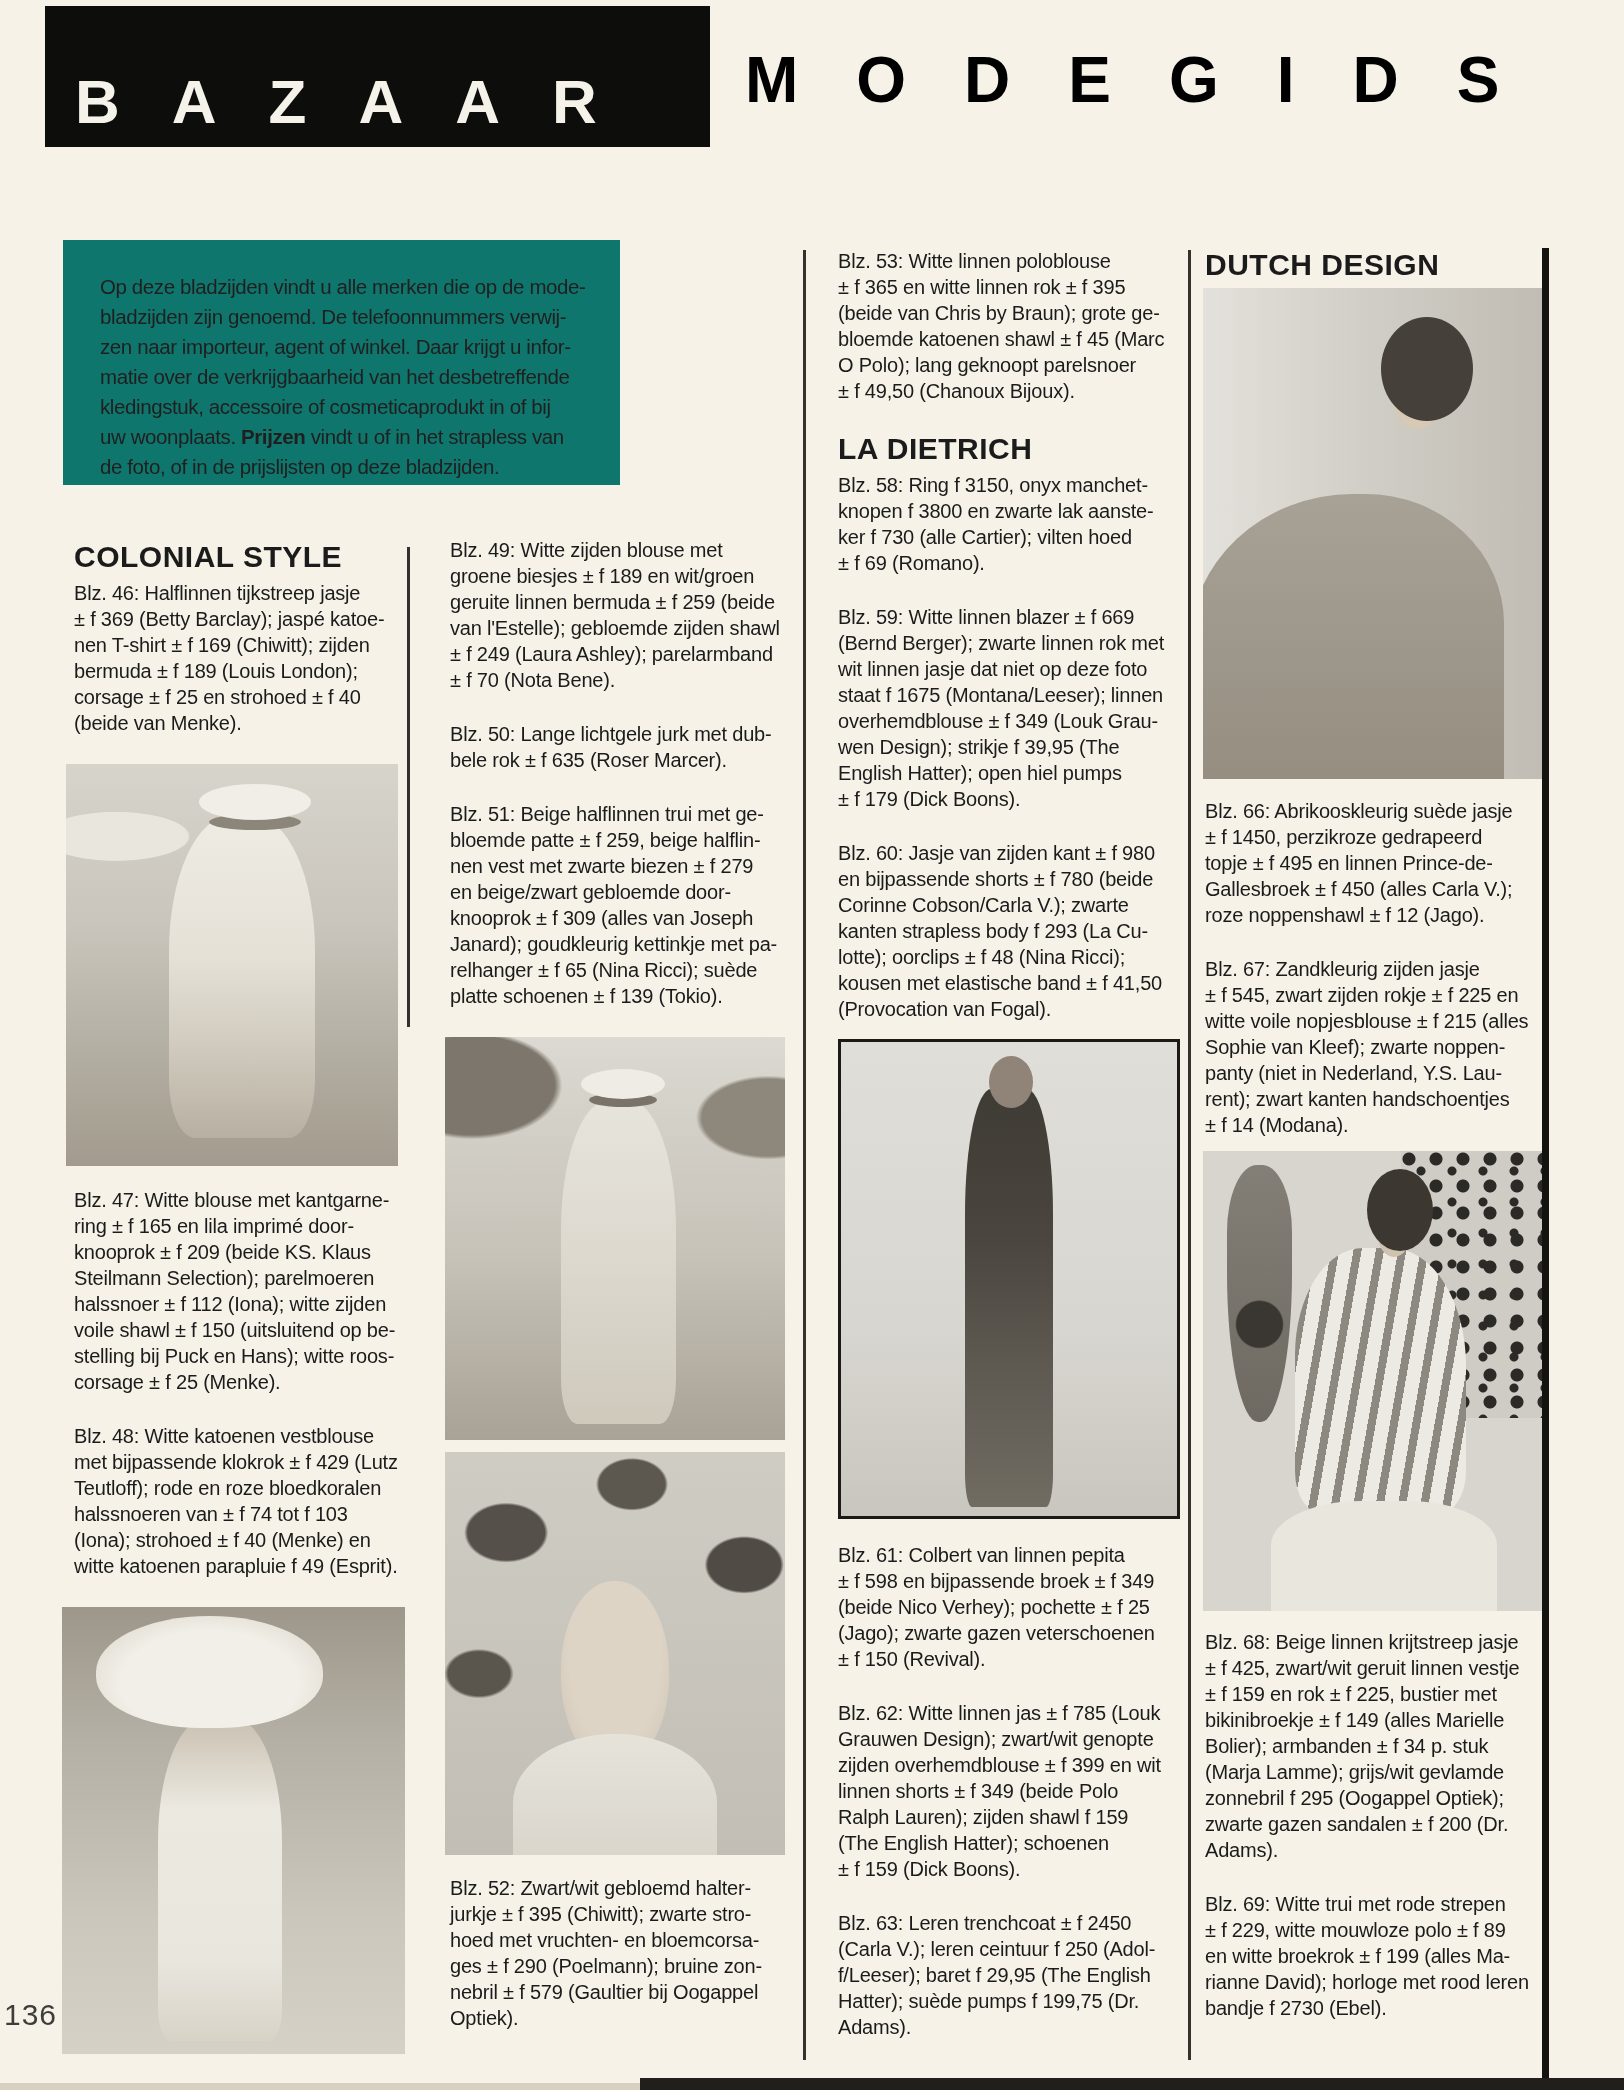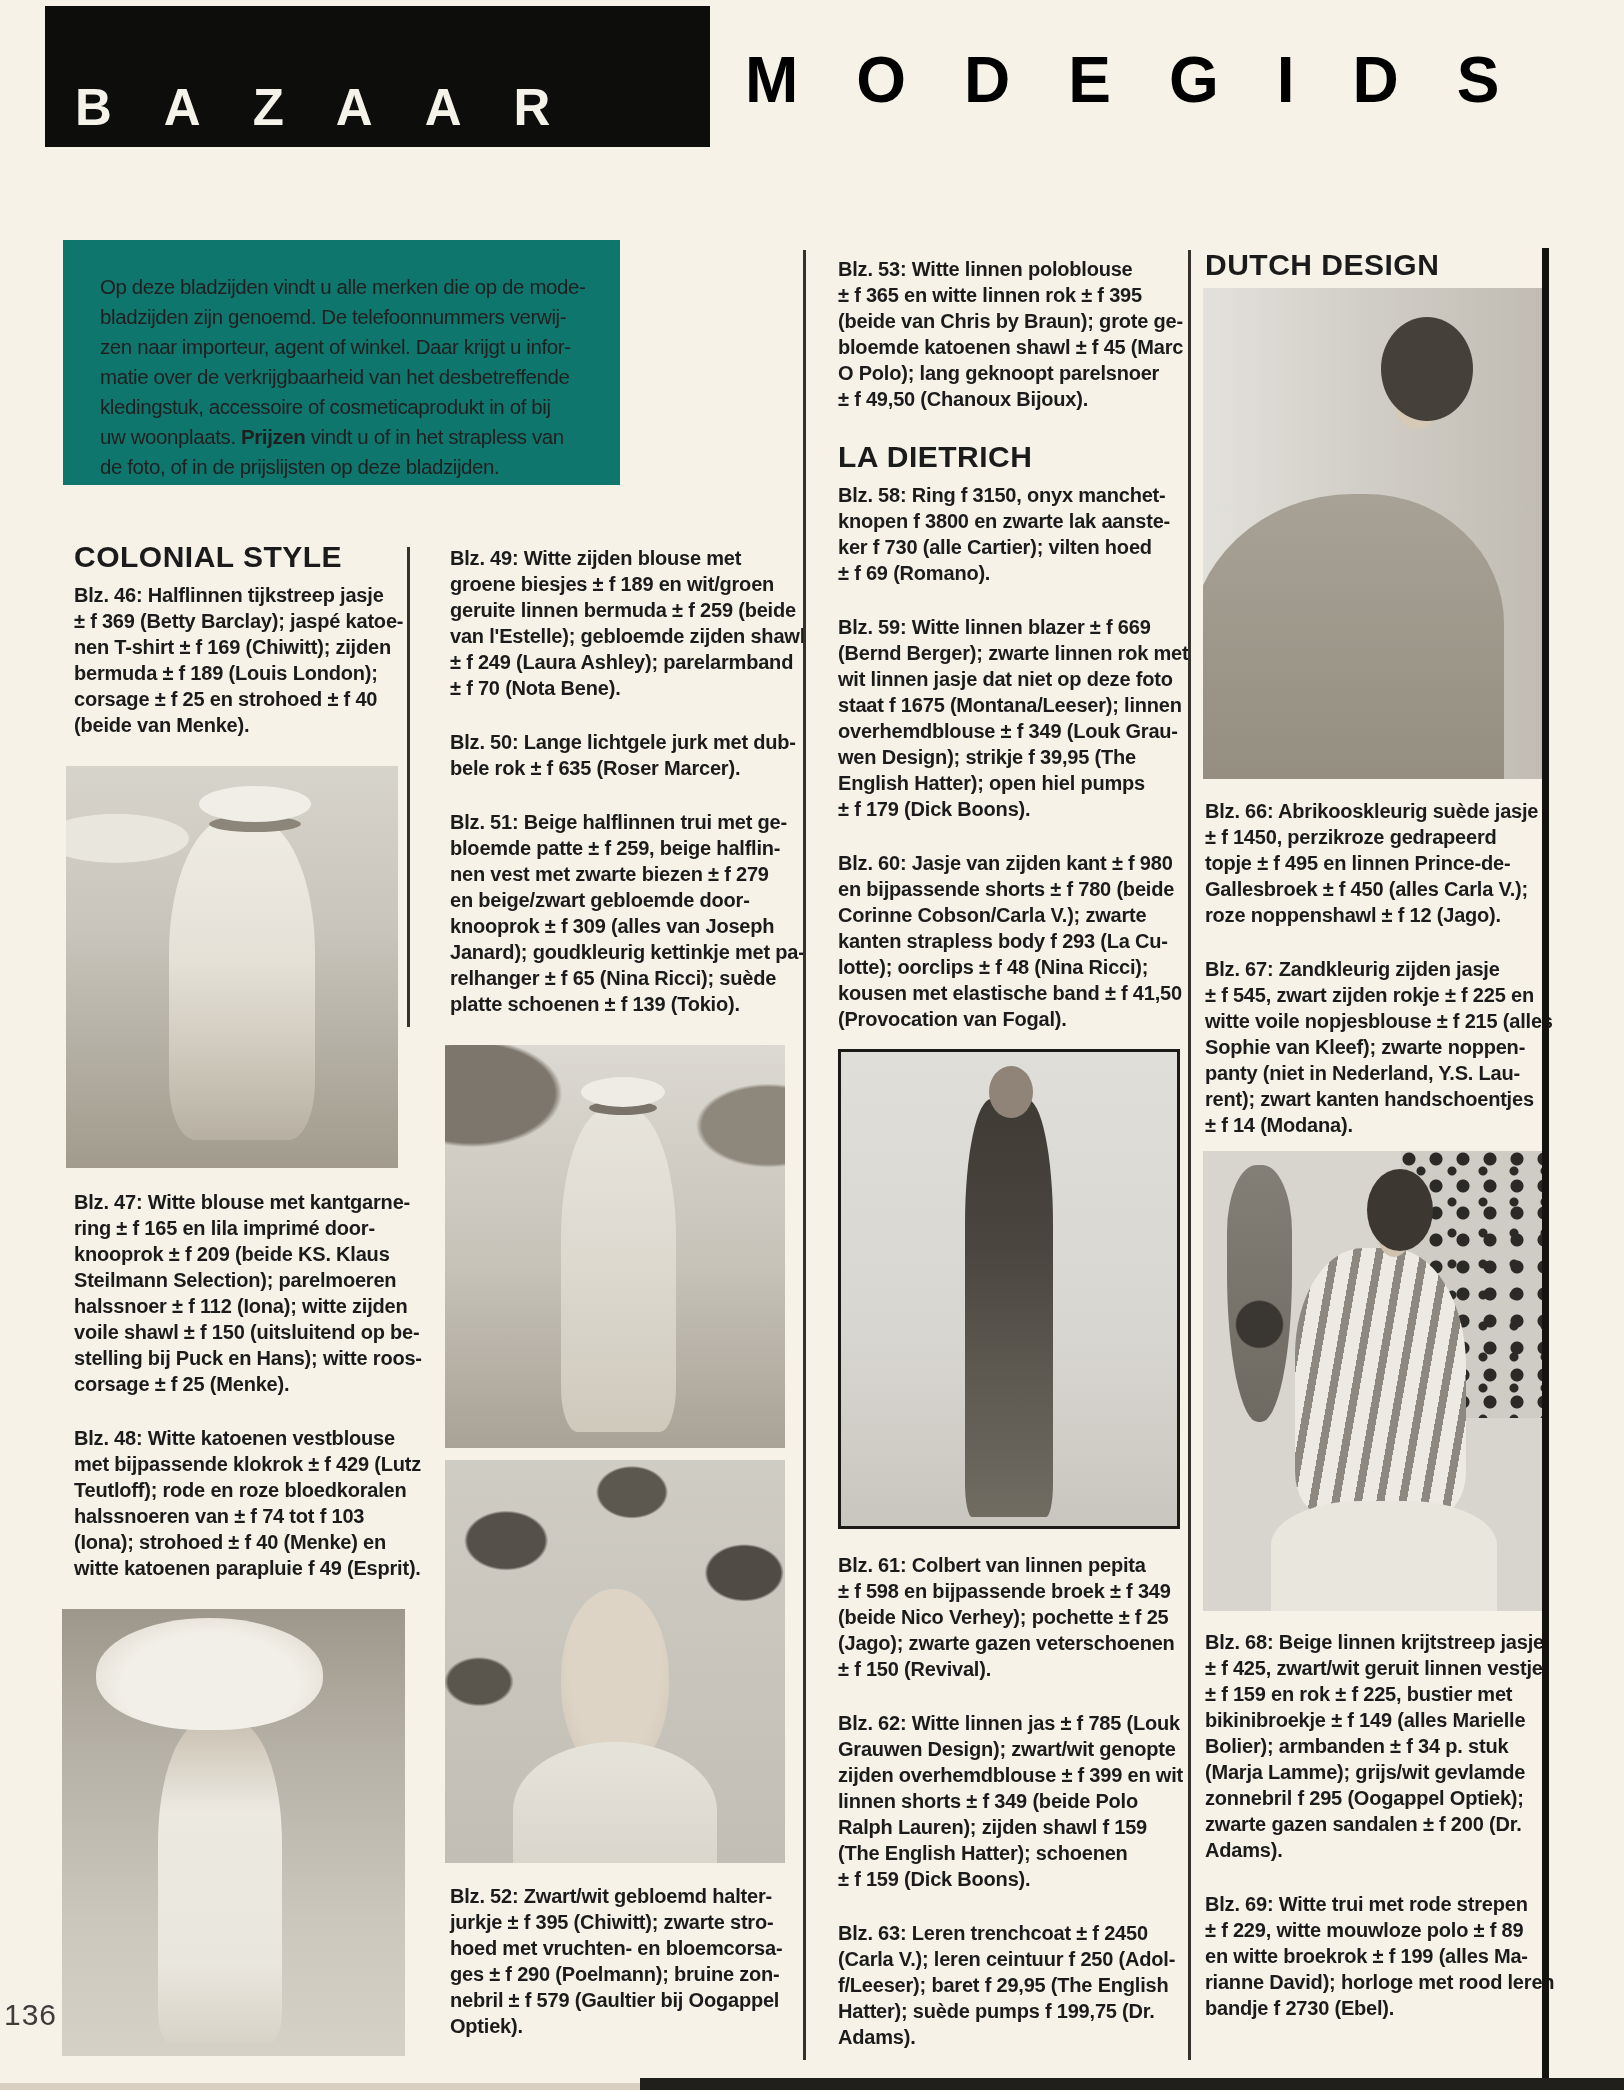--- a/index.html
+++ b/index.html
@@ -8,21 +8,21 @@
     background:#f6f2e8;
     font-family:"Liberation Sans",sans-serif;
     color:#1b1b1b;overflow:hidden;
   }
   
   .brandbox{
     position:absolute;left:45px;top:6px;width:665px;height:141px;
     background:#0d0d0c;display:flex;align-items:flex-end;
   }
   .brandword{
-    color:#f5f2ea;font-size:51px;font-weight:bold;
+    color:#f5f2ea;font-size:62px;font-weight:bold;
     letter-spacing:52px;padding:0 0 14px 30px;line-height:1;white-space:pre;
   }
   .titleword{
     position:absolute;left:745px;top:48px;
     color:#000000;font-size:64px;font-weight:bold;
     letter-spacing:58px;line-height:1;white-space:pre;
   }
   
   .introbox{
     position:absolute;left:63px;top:240px;width:557px;height:245px;
@@ -34,21 +34,21 @@
   }
   .introtext b{font-weight:bold;}
   
   .col{position:absolute;}
   .colhead{
     font-size:30px;font-weight:bold;letter-spacing:0.5px;
     margin:0 0 6px 0;line-height:34px;white-space:pre;
   }
   .para{
     font-size:20px;line-height:26px;letter-spacing:-0.2px;
-    margin:8px 0 28px 0;white-space:pre;font-weight:bold;
+    margin:0 0 28px 0;white-space:pre;
   }
   .c1{left:74px;top:540px;width:334px;}
   .c2{left:450px;top:537px;width:345px;}
   .c3{left:838px;top:248px;width:344px;}
   .c4{left:1205px;top:248px;width:340px;}
   
   .photo{position:relative;overflow:hidden;background:#c4c1ba;}
   .photo::before,.photo::after{content:"";position:absolute;}
   .ph1{margin:7px 0 21px -8px;width:332px;height:402px;
     background:

